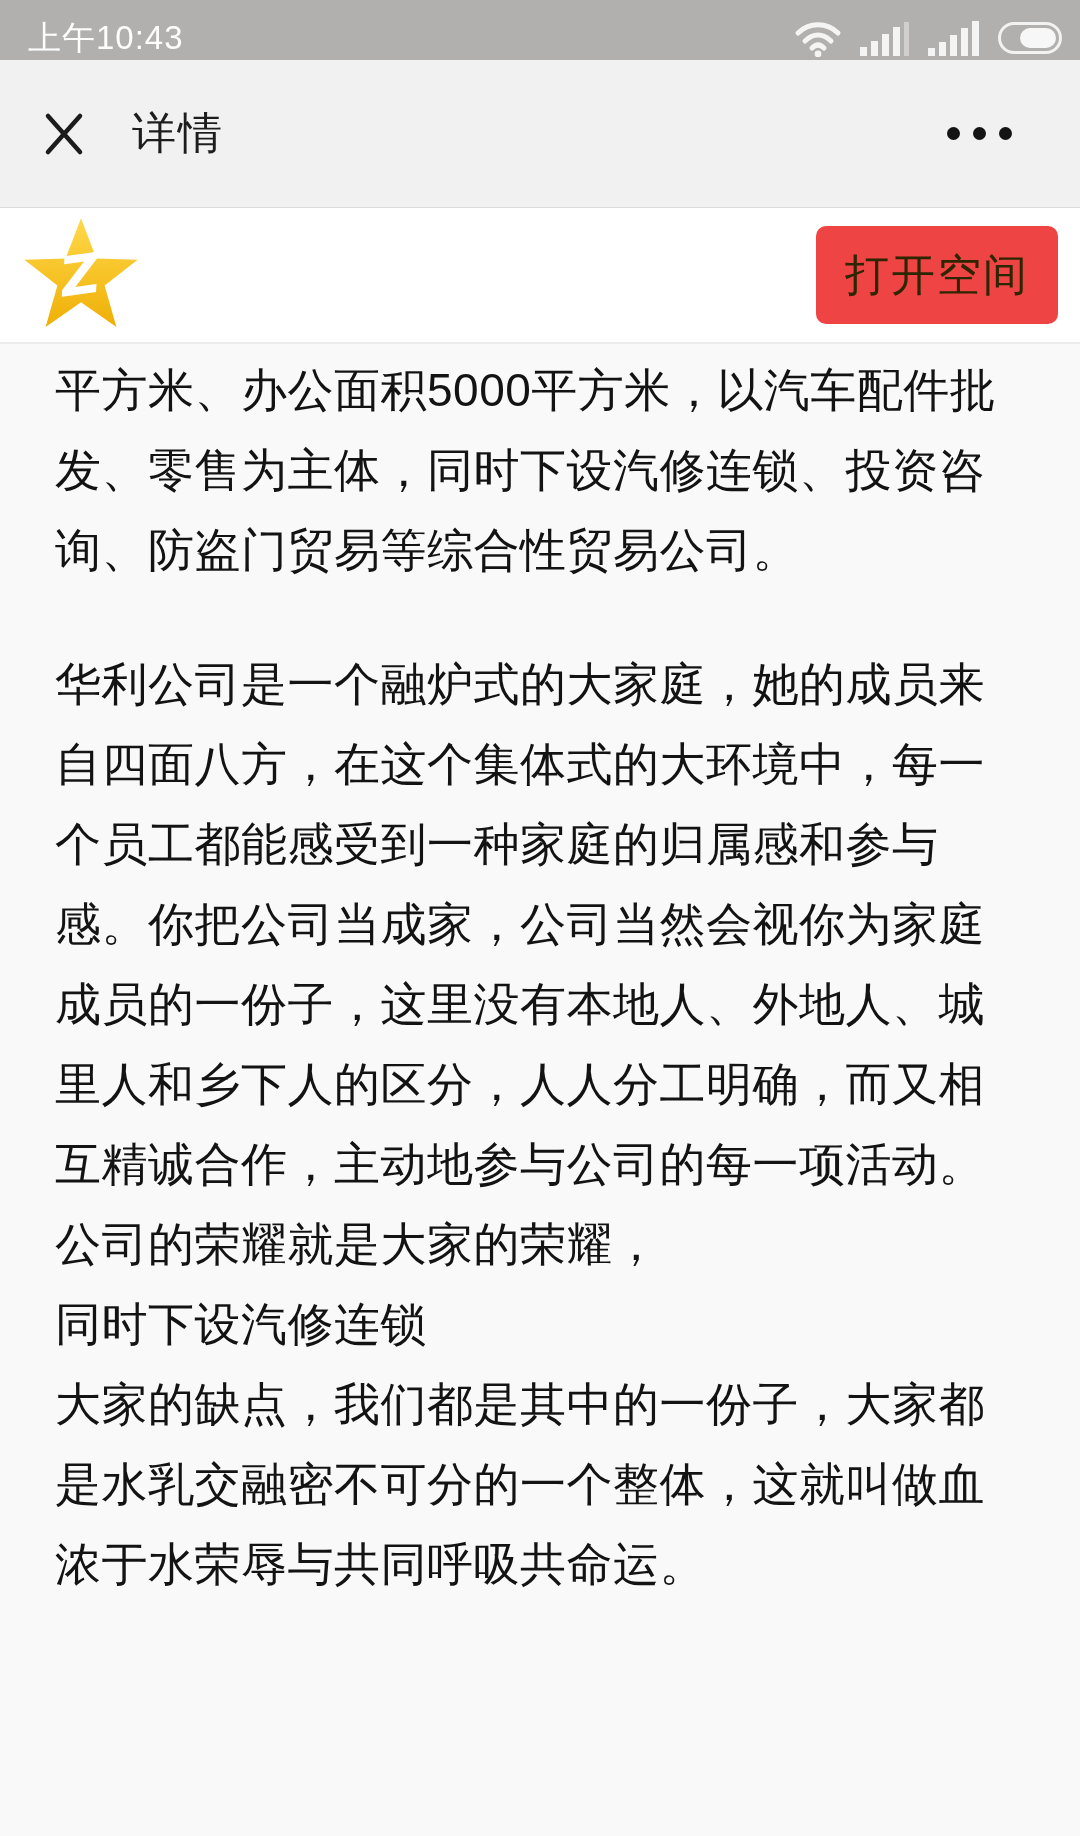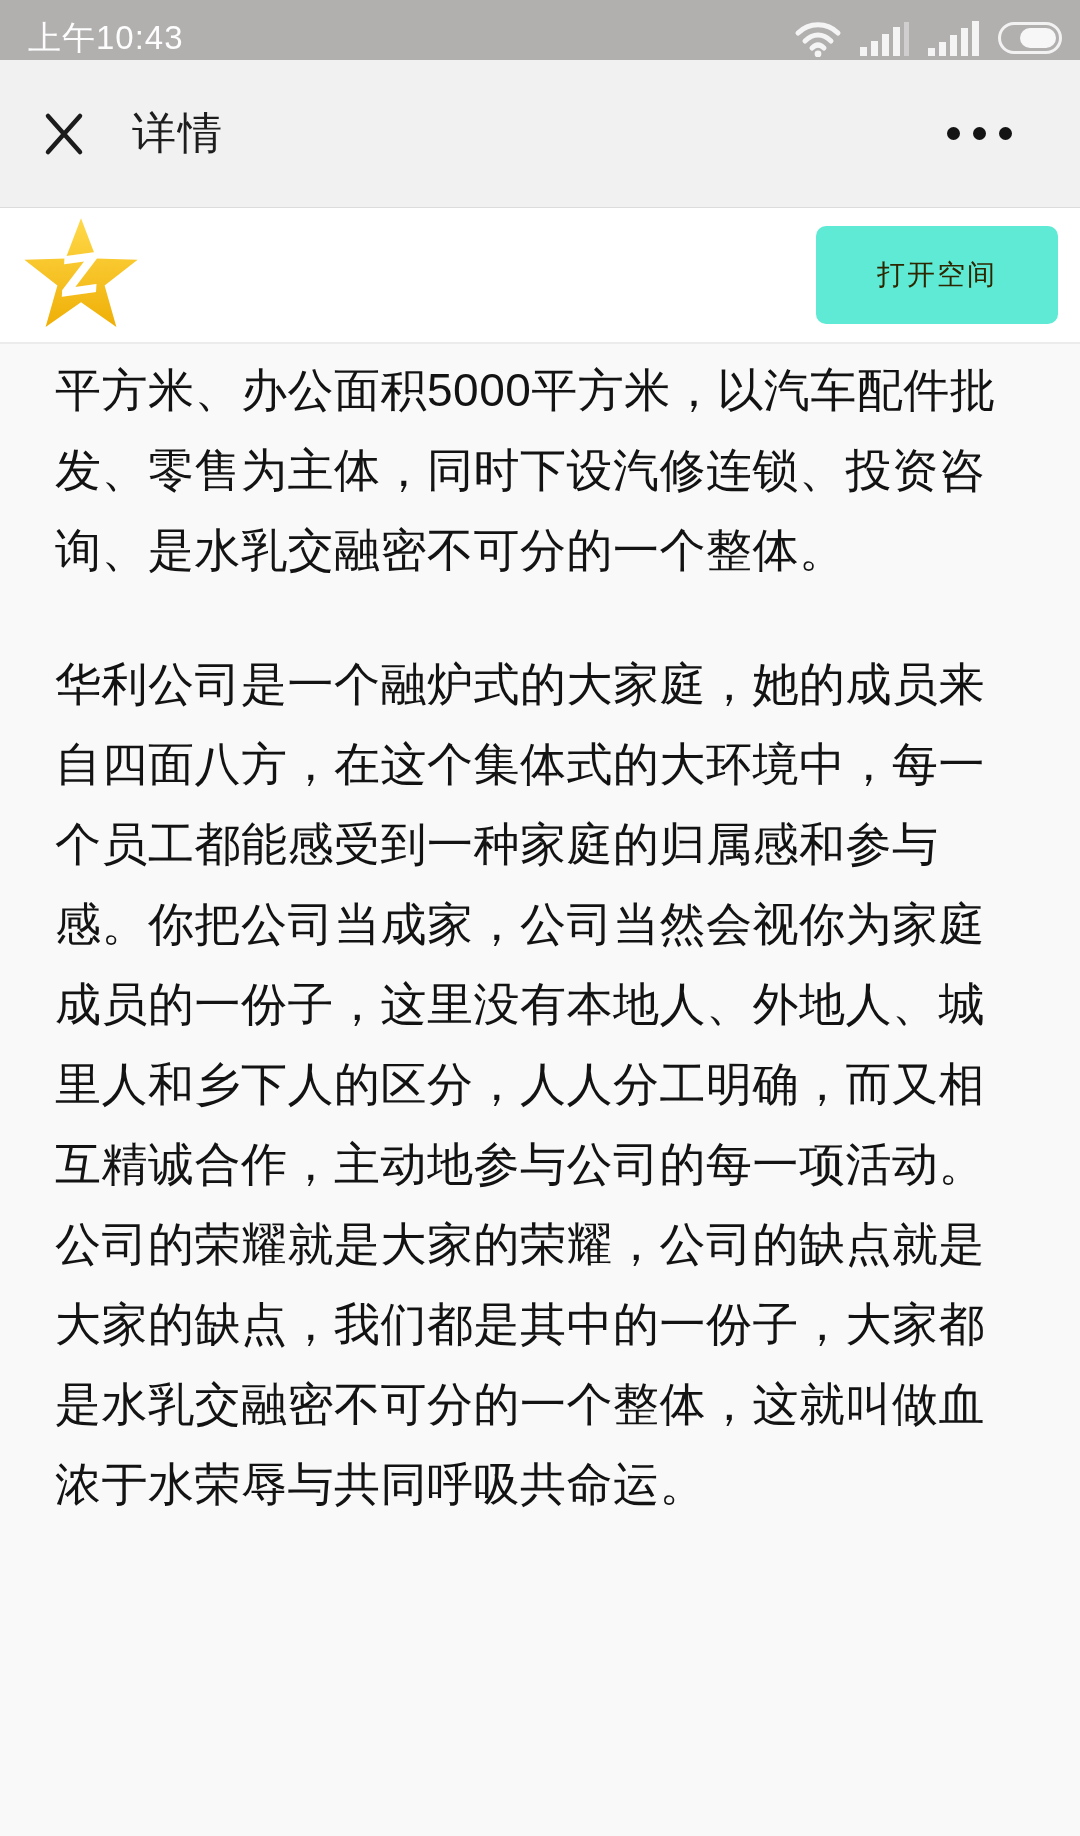--- a/index.html
+++ b/index.html
@@ -52,24 +52,24 @@
     background: #FFFFFF;
     border-bottom: 2px solid #EDECEC;
     display: flex; align-items: center;
     padding: 0 22px;
   }
   .qzone-logo { width: 118px; height: 120px; flex: 0 0 auto; }
   .brand-title { font-size: 50px; font-weight: 600; color: #1F1F1F; margin-left: 12px; letter-spacing: 1px; }
   .open-space-btn {
     margin-left: auto;
     min-width: 242px; height: 98px;
-    background: #5eead4;
+    background: #ef4444;
     border: none; border-radius: 10px;
     font-family: inherit;
-    font-size: 28px; color: #2E2600;
+    font-size: 44px; color: #2E2600;
     letter-spacing: 2px;
     display: flex; align-items: center; justify-content: center;
     padding: 0 20px;
     cursor: pointer;
   }
 
   
   .content {
     position: absolute; top: 346px; left: 0; right: 0; bottom: 0;
     background: #FAF9F9;
@@ -146,25 +146,25 @@
     </defs>
     <polygon points="50,2 63,36 98,37 70,59 80,94 50,73 20,94 30,59 2,37 37,36" fill="url(#goldGrad)"></polygon>
     <text x="50" y="66" text-anchor="middle" font-family="'DejaVu Sans', sans-serif" font-size="46" font-weight="bold" font-style="italic" fill="#FFFFFF" transform="rotate(-8 50 55)">Z</text>
   </svg>
   <button class="open-space-btn">打开空间</button>
 </div>
 
 <div class="content">
   <p>平方米、办公面积5000平方米，以汽车配件批
 发、零售为主体，同时下设汽修连锁、投资咨
-询、是水乳交融密不可分的一个整体。</p>
+询、防盗门贸易等综合性贸易公司。</p>
   <p>华利公司是一个融炉式的大家庭，她的成员来
 自四面八方，在这个集体式的大环境中，每一
 个员工都能感受到一种家庭的归属感和参与
 感。你把公司当成家，公司当然会视你为家庭
 成员的一份子，这里没有本地人、外地人、城
 里人和乡下人的区分，人人分工明确，而又相
 互精诚合作，主动地参与公司的每一项活动。
-公司的荣耀就是大家的荣耀，公司的缺点就是
+公司的荣耀就是大家的荣耀，同时下设汽修连锁
 大家的缺点，我们都是其中的一份子，大家都
 是水乳交融密不可分的一个整体，这就叫做血
 浓于水荣辱与共同呼吸共命运。</p>
 </div>
 
 </body></html>

